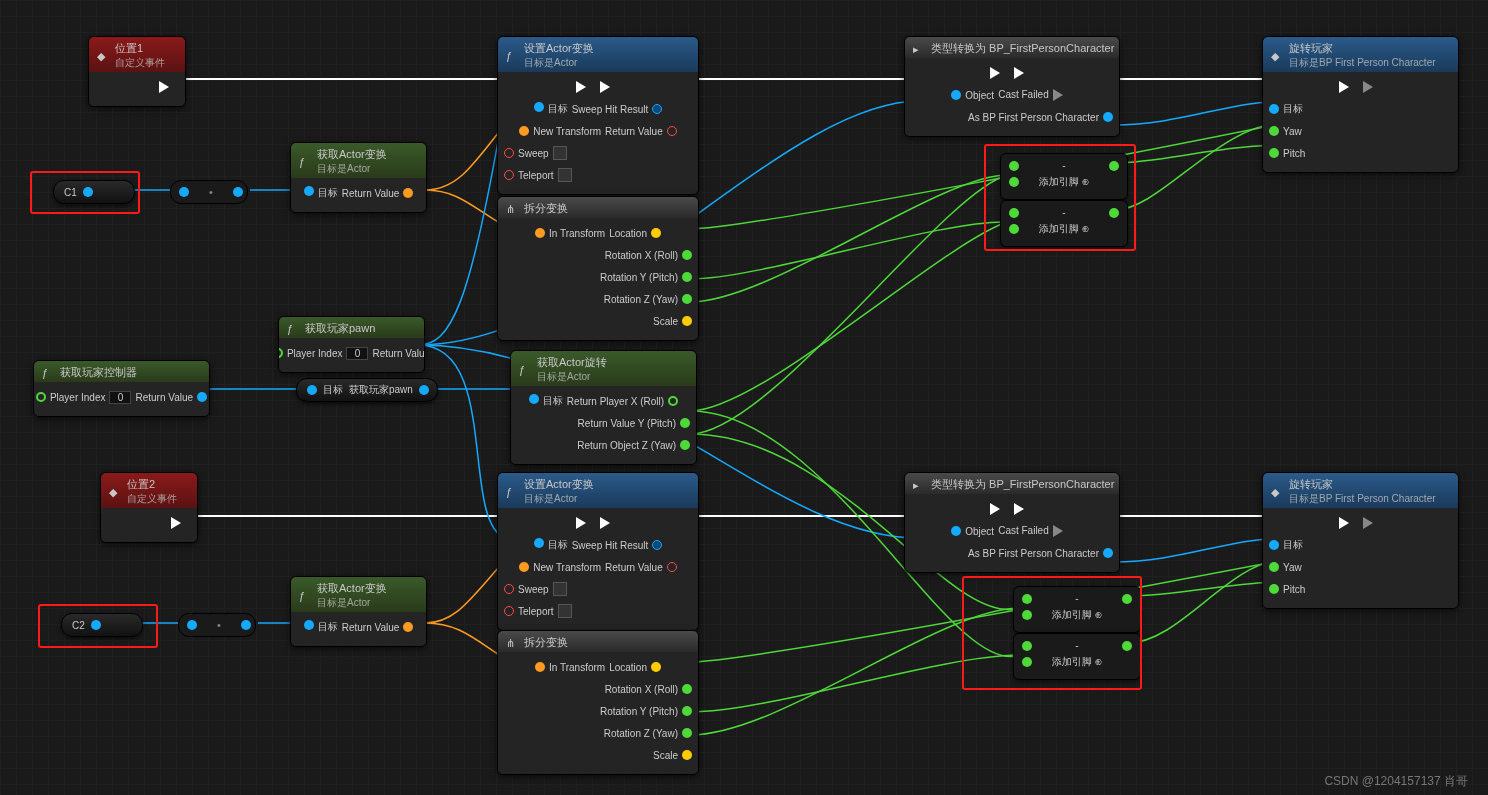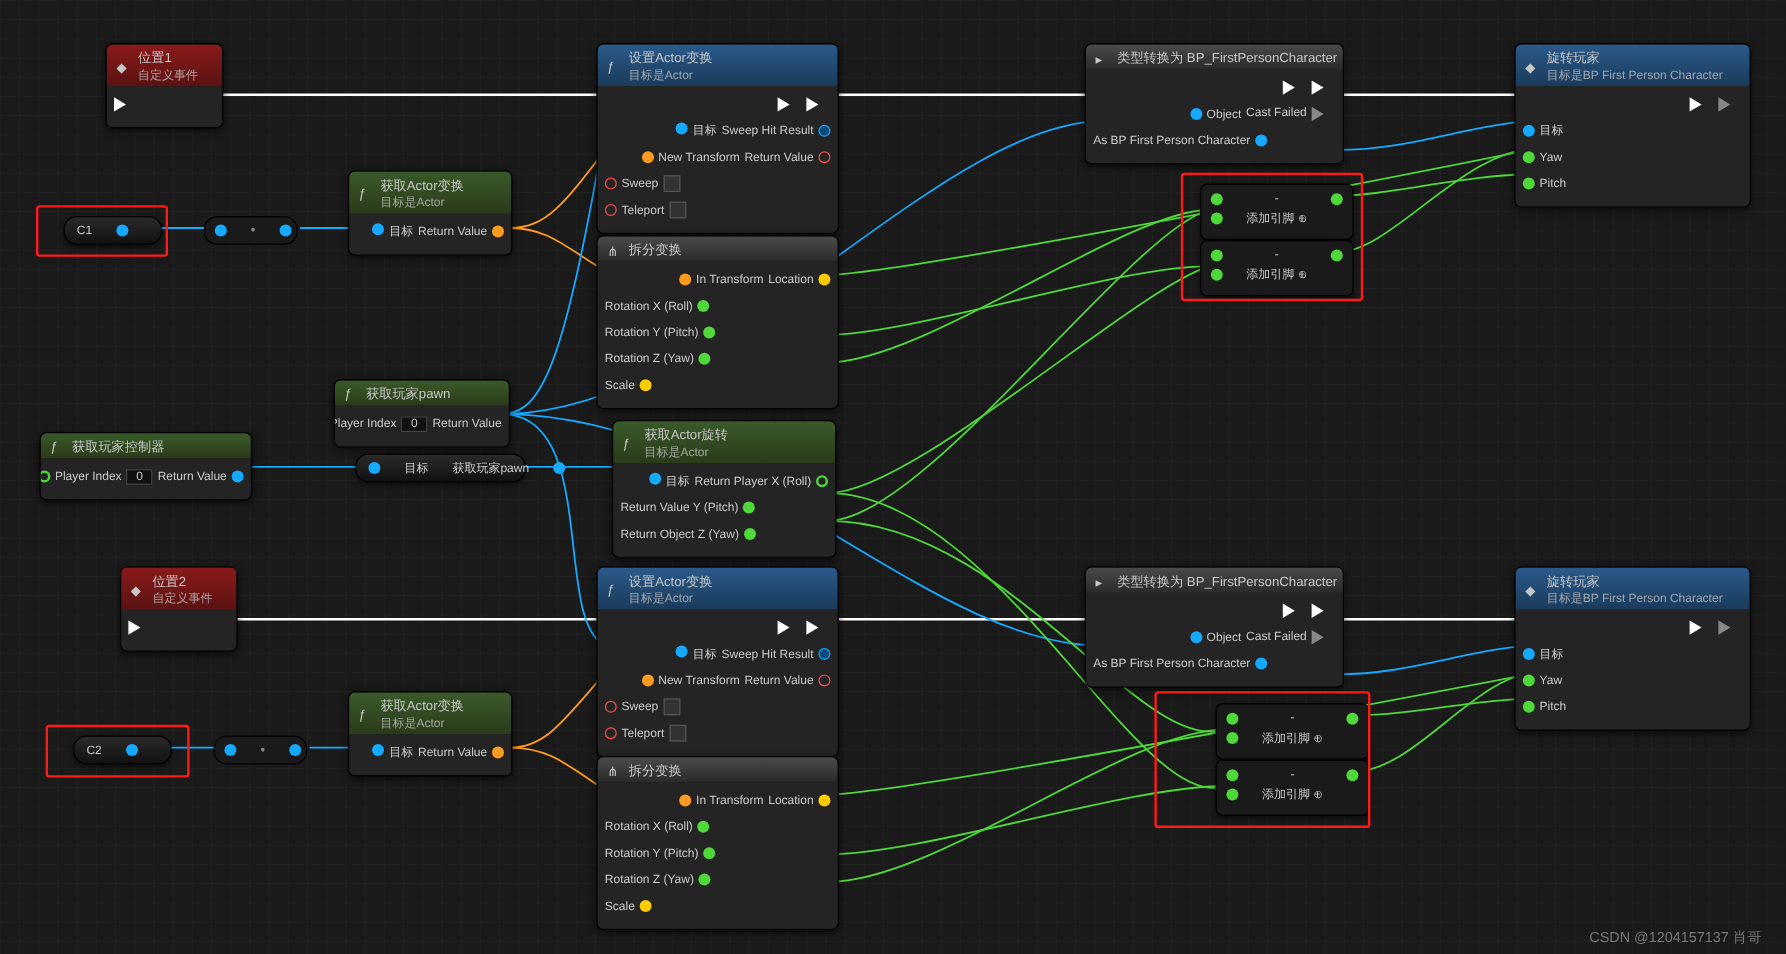--- a/index.html
+++ b/index.html
@@ -4,40 +4,40 @@
 <style>
 html,body{margin:0;padding:0;width:1488px;height:795px;background:#1a1a1a;font-family:"Segoe UI",Arial,sans-serif;font-size:11px;color:#c8c8c8;overflow:hidden;position:relative}
 body::before{content:"";position:absolute;inset:0;background-image:linear-gradient(#2a2a2a 1px,transparent 1px),linear-gradient(90deg,#2a2a2a 1px,transparent 1px);background-size:16px 16px;opacity:.4;pointer-events:none}
 .canvas{position:relative;width:1488px;height:795px}
 .node{position:absolute;border-radius:6px;background:#1f1f1f;border:1px solid #000;box-shadow:0 2px 6px rgba(0,0,0,.6);overflow:hidden}
 .hdr{padding:4px 8px 2px;font-size:11px;display:flex;align-items:center;gap:6px;white-space:nowrap}
 .hdr .ic{width:12px;height:12px;flex:0 0 12px}
 .hdr .sub{font-size:10px;opacity:.75}
 .body{padding:4px 6px 8px;background:#242424}
 .row{display:flex;align-items:center;height:22px;gap:4px}
-.row.r{justify-content:flex-start}
-.row.sp{justify-content:flex-end}
+.row.r{justify-content:flex-end}
+.row.sp{justify-content:center}
 .pin{width:10px;height:10px;border-radius:50%;flex:0 0 10px;box-sizing:border-box}
 .exec{width:0;height:0;border-top:6px solid transparent;border-bottom:6px solid transparent;border-left:10px solid #fff;flex:0 0 10px}
 .exec.hollow{border-left-color:transparent;position:relative}
 .exec.hollow::after{content:"";position:absolute;left:-10px;top:-6px;width:0;height:0;border-top:6px solid transparent;border-bottom:6px solid transparent;border-left:10px solid #888}
 .c-blue{background:#15a9ff}
 .c-orange{background:#ff9b21}
 .c-green{background:#4fd83a}
 .c-red{background:#ff4a4a;border:1px solid #ff4a4a;background:transparent}
 .c-struct{background:#0a4a7a;border:1px solid #15a9ff}
 .ring{background:transparent;border:2px solid #4fd83a}
 .lbl{font-size:10px;color:#ccc;white-space:nowrap}
 .chk{width:12px;height:12px;border:1px solid #555;background:#333;flex:0 0 12px}
 .numbox{background:#111;border:1px solid #444;padding:0 4px;font-size:10px;color:#ccc;min-width:12px;text-align:center}
 .red-hdr{background:linear-gradient(180deg,#8b1a1a,#5a1212)}
 .blue-hdr{background:linear-gradient(180deg,#2b5a8a,#1a3a5a)}
 .green-hdr{background:linear-gradient(180deg,#3a5a2a,#2a3a1a)}
 .gray-hdr{background:linear-gradient(180deg,#4a4a4a,#2a2a2a)}
-.pill{position:absolute;height:22px;background:linear-gradient(180deg,#2a2a2a,#111);border:1px solid #000;border-radius:11px;display:flex;align-items:center;padding:0 10px;gap:20px;box-shadow:0 2px 4px rgba(0,0,0,.6)}
+.pill{position:absolute;height:22px;background:linear-gradient(180deg,#2a2a2a,#111);border:1px solid #000;border-radius:11px;display:flex;align-items:center;padding:0 10px;gap:6px;box-shadow:0 2px 4px rgba(0,0,0,.6)}
 .box{position:absolute;border:2px solid #ff1a1a;border-radius:3px;pointer-events:none}
 .reroute{position:absolute;height:22px;background:#1a1a1a;border:1px solid #000;border-radius:11px;display:flex;align-items:center;justify-content:space-between;padding:0 8px;gap:20px}
 .addpin-node{position:absolute;width:110px;background:#1a1a1a;border:1px solid #000;border-radius:6px;padding:6px 8px;box-shadow:0 2px 4px rgba(0,0,0,.5)}
 .addpin-node .rw{display:flex;justify-content:space-between;align-items:center;margin-bottom:4px}
 .addpin-node .txt{font-size:10px;text-align:left;color:#ccc}
 svg.wires{position:absolute;inset:0;pointer-events:none}
 .watermark{position:absolute;right:20px;bottom:5px;font-size:12px;color:#777}
 .wm2{position:absolute;right:10px;bottom:25px;font-size:48px;color:rgba(120,150,180,.15);font-weight:300;letter-spacing:4px}
 </style>
 </head>

